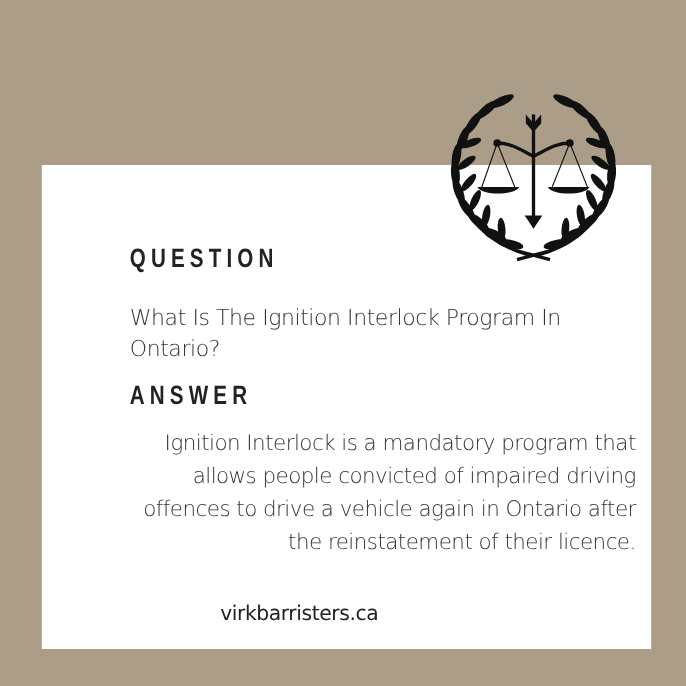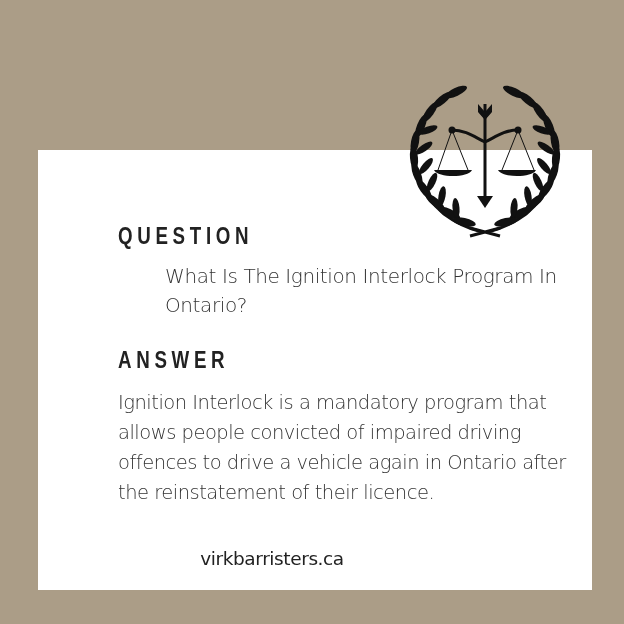--- a/index.html
+++ b/index.html
@@ -3,22 +3,22 @@
 <meta charset="utf-8">
 <style>
   html, body { margin:0; padding:0; }
   body { width:624px; height:624px; background:#ab9d87; position:relative; overflow:hidden; font-family:"DejaVu Sans", sans-serif; }
   .card { position:absolute; left:38px; top:150px; width:554px; height:440px; background:#ffffff; }
   .emblem { position:absolute; left:404px; top:82px; width:162px; height:156px; }
   .heading { position:absolute; left:118px; font-family:"Liberation Sans", sans-serif; font-weight:bold; font-size:24px; letter-spacing:6px; color:#222; transform:scaleX(0.78); transform-origin:left top; }
   .h-q { top:222px; }
   .h-a { top:346px; }
   .body-text { position:absolute; left:118px; color:#333; font-family:"DejaVu Sans", sans-serif; font-weight:300; }
-  .q-text { top:262px; width:420px; font-size:20px; line-height:29px; letter-spacing:-0.4px;margin-left:47px; }
-  .a-text { top:388px; width:460px; font-size:19.5px; line-height:30px; letter-spacing:-0.5px; }
+  .q-text { top:274px; width:420px; font-size:20px; line-height:29px; letter-spacing:-0.4px; }
+  .a-text { top:388px; width:460px; font-size:19.5px; line-height:30px; letter-spacing:-0.5px;text-align:right; }
   .site { position:absolute; left:0; width:544px; text-align:center; top:548px; font-size:18.5px; color:#222; letter-spacing:-0.4px; }
 </style>
 </head>
 <body>
 
 <div class="card"></div>
 
 <svg class="emblem" viewBox="0 0 162 156" xmlns="http://www.w3.org/2000/svg">
   <g fill="#111">
 

